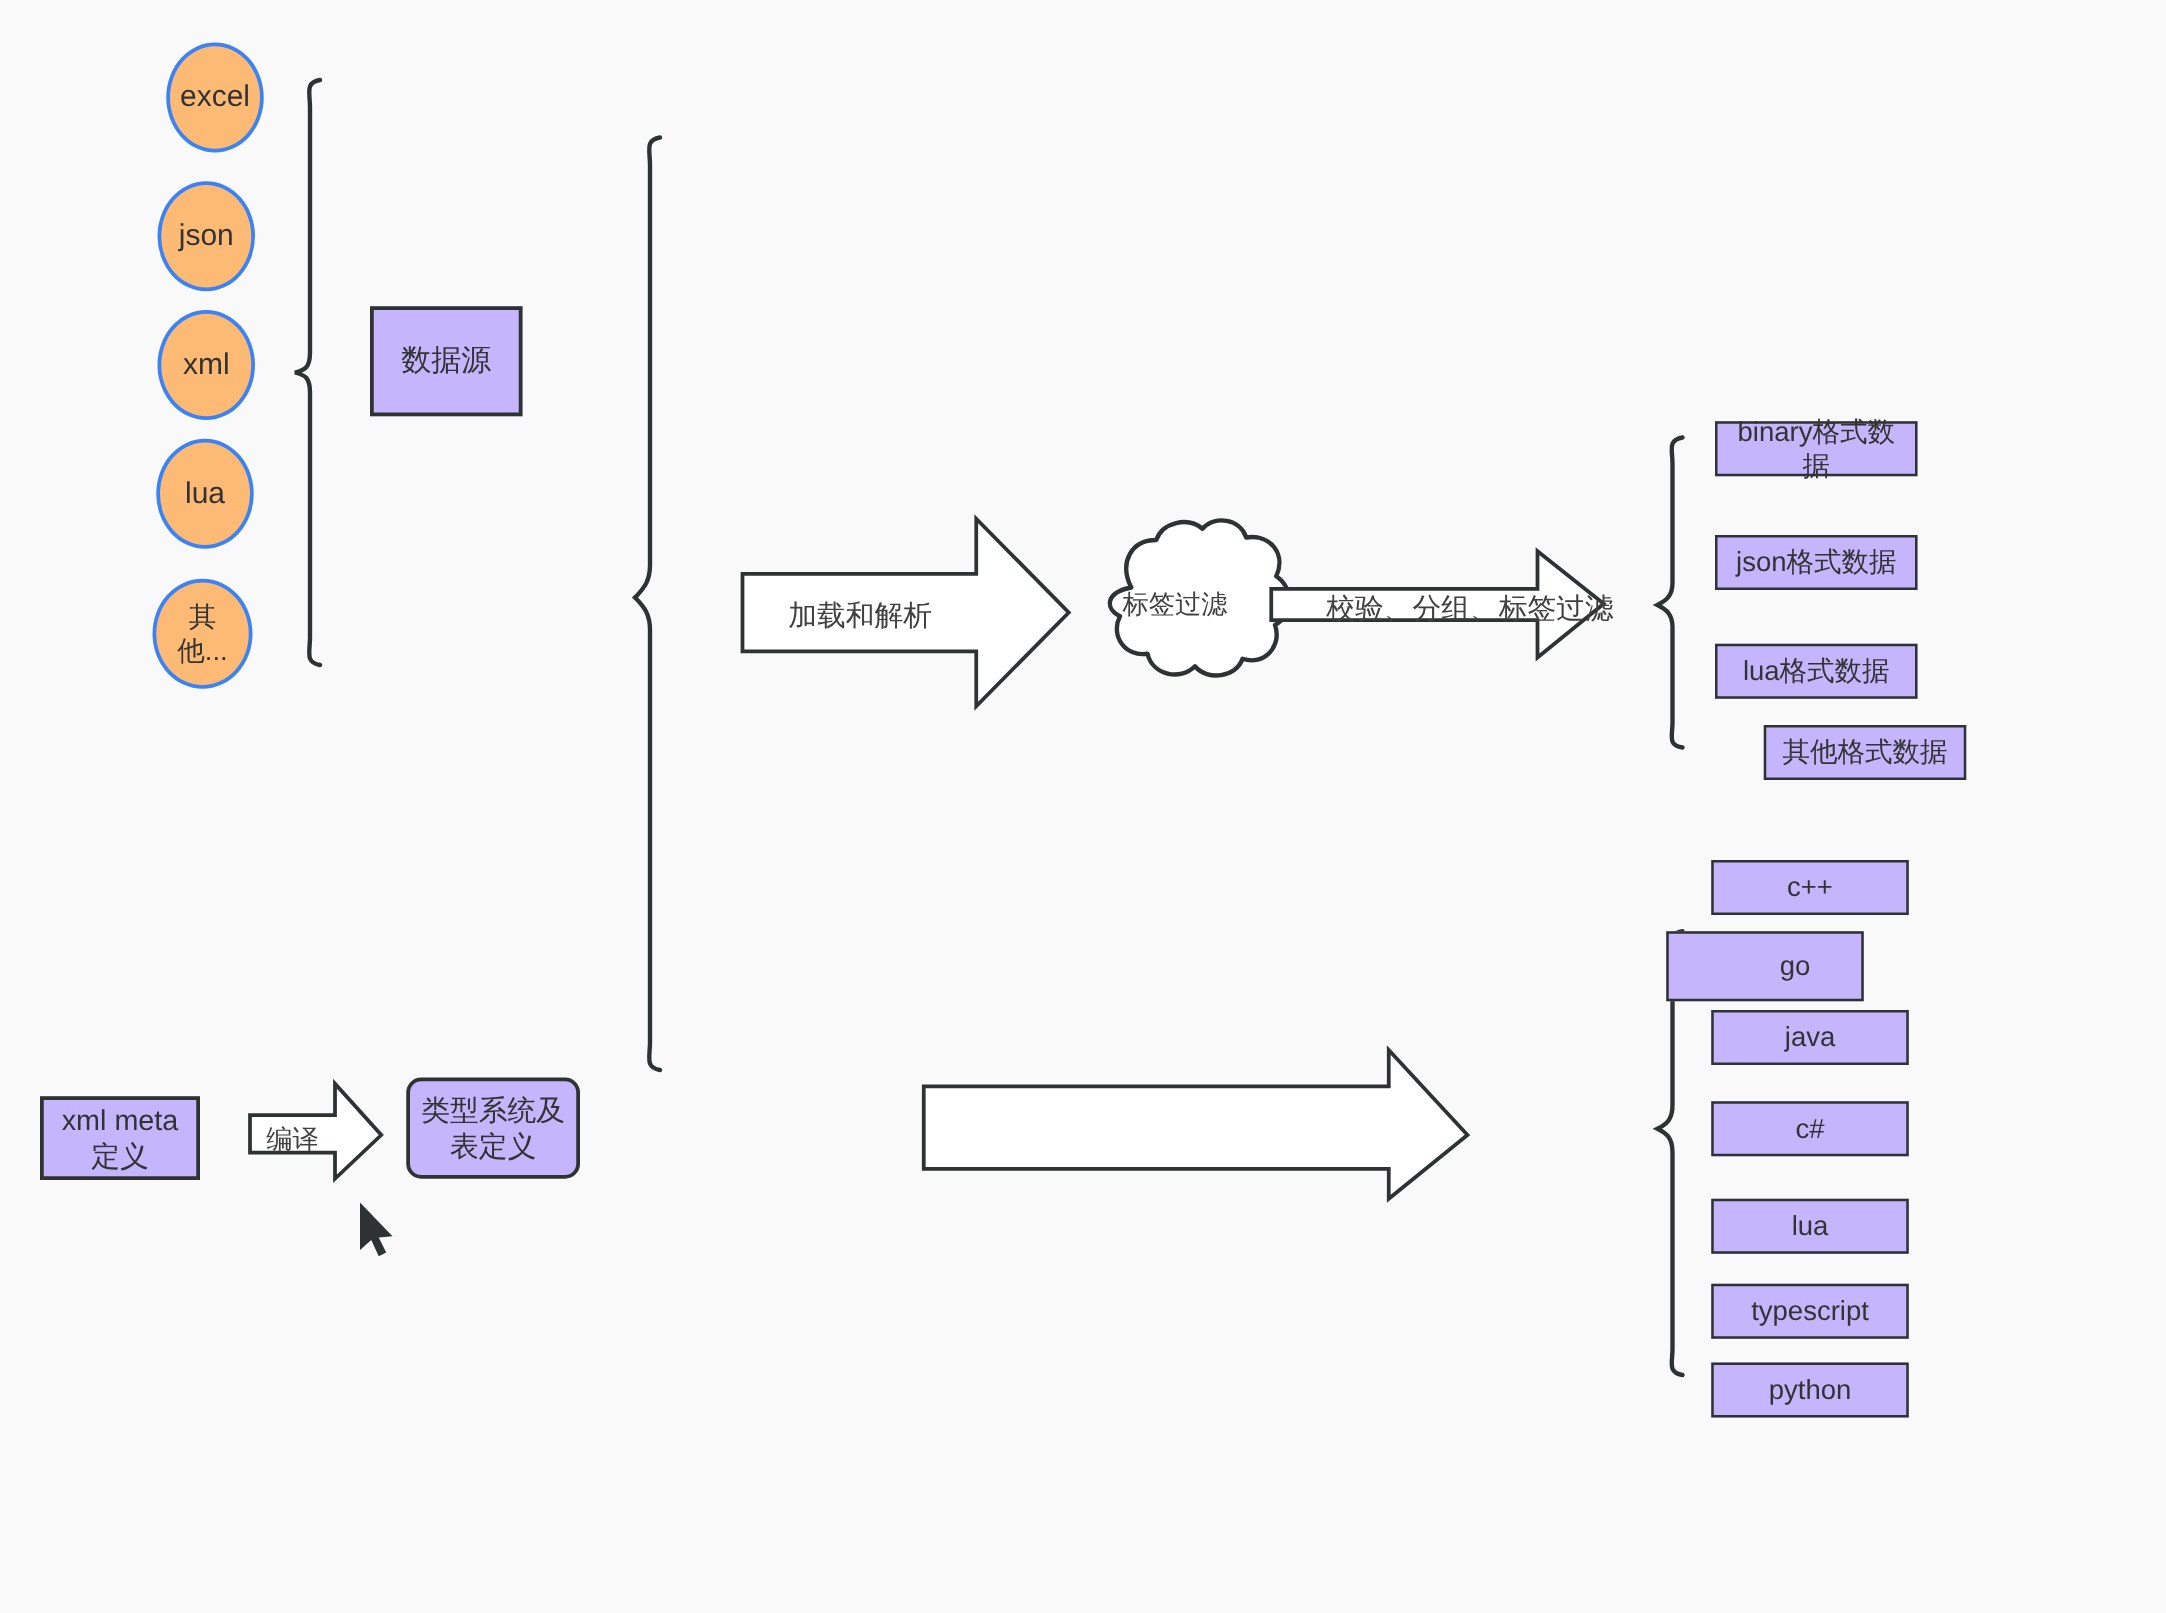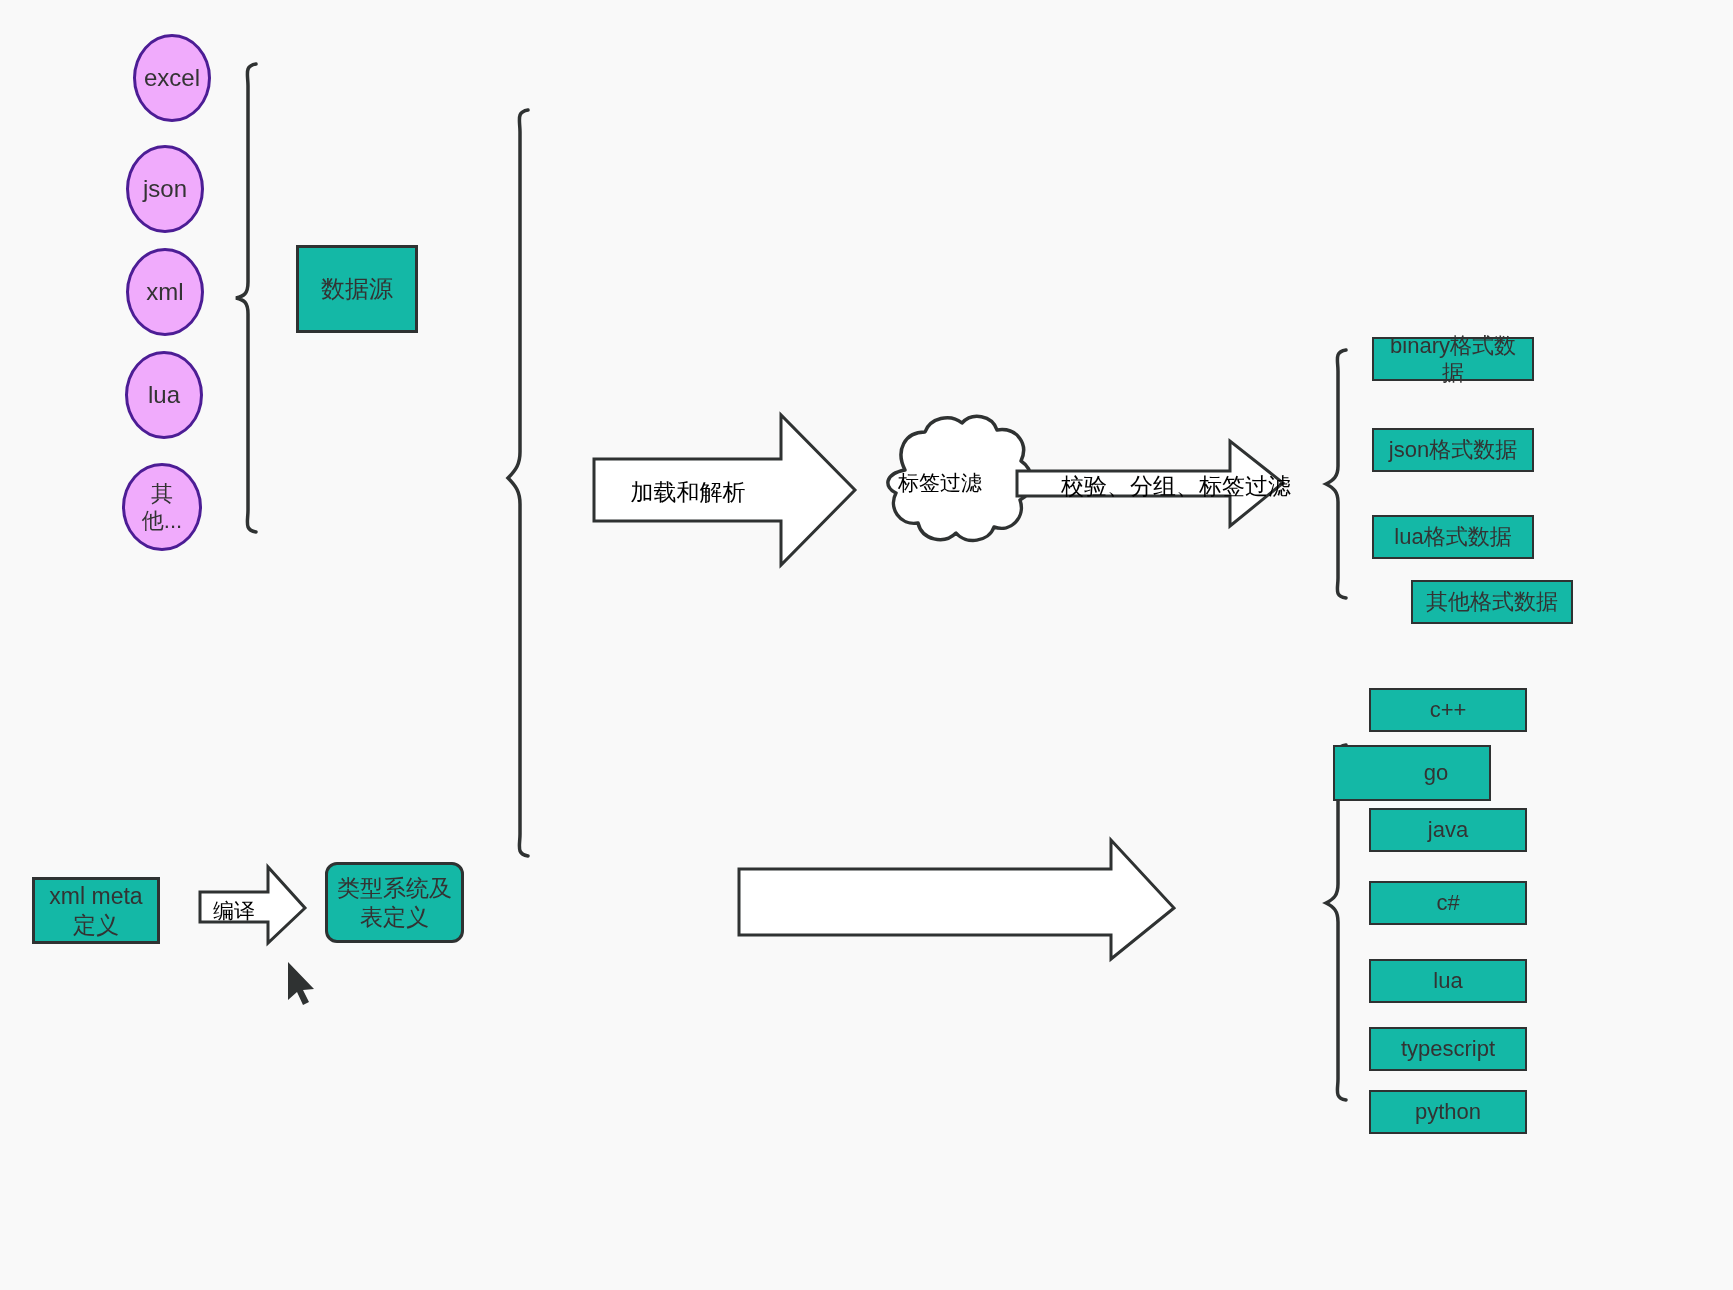--- a/index.html
+++ b/index.html
@@ -9,42 +9,42 @@
     font-family:"Liberation Sans","DejaVu Sans",sans-serif;
     color:#333333;
     position:relative;
     overflow:hidden;
   }
   #canvas{position:absolute;left:0;top:0;width:1733px;height:1290px;}
   .node{position:absolute;box-sizing:border-box;display:flex;align-items:center;justify-content:center;text-align:center;}
 
   
   .ellipse{
-    border:3px solid #4c1d95;
+    border:3px solid #3b82f6;
     border-radius:50%;
-    background:#f0abfc;
+    background:#fdba74;
     font-size:24px;
     color:#333;
   }
   
   .rect{
     border:3px solid #2f3232;
-    background:#14b8a6;
+    background:#c4b5fd;
     font-size:24px;
     color:#333;
   }
   .rect.thin{border-width:2px;}
   .rect.rounded{border-radius:12px;}
   .lbl{line-height:1.25;padding:0 6px;}
 
   
   .arrow-text{
     position:absolute;
     font-size:23px;
-    color:#000000;
+    color:#404040;
     white-space:nowrap;
     text-align:center;
     pointer-events:none;
   }
   svg{position:absolute;left:0;top:0;overflow:visible;}
   .stroke{fill:#ffffff;stroke:#2f3232;stroke-width:3;stroke-linejoin:miter;}
   .brace{fill:none;stroke:#2f3232;stroke-width:3.5;stroke-linecap:round;}
   .cloudpath{fill:#ffffff;stroke:#2f3232;stroke-width:3.5;stroke-linejoin:round;}
 </style>
 </head>

